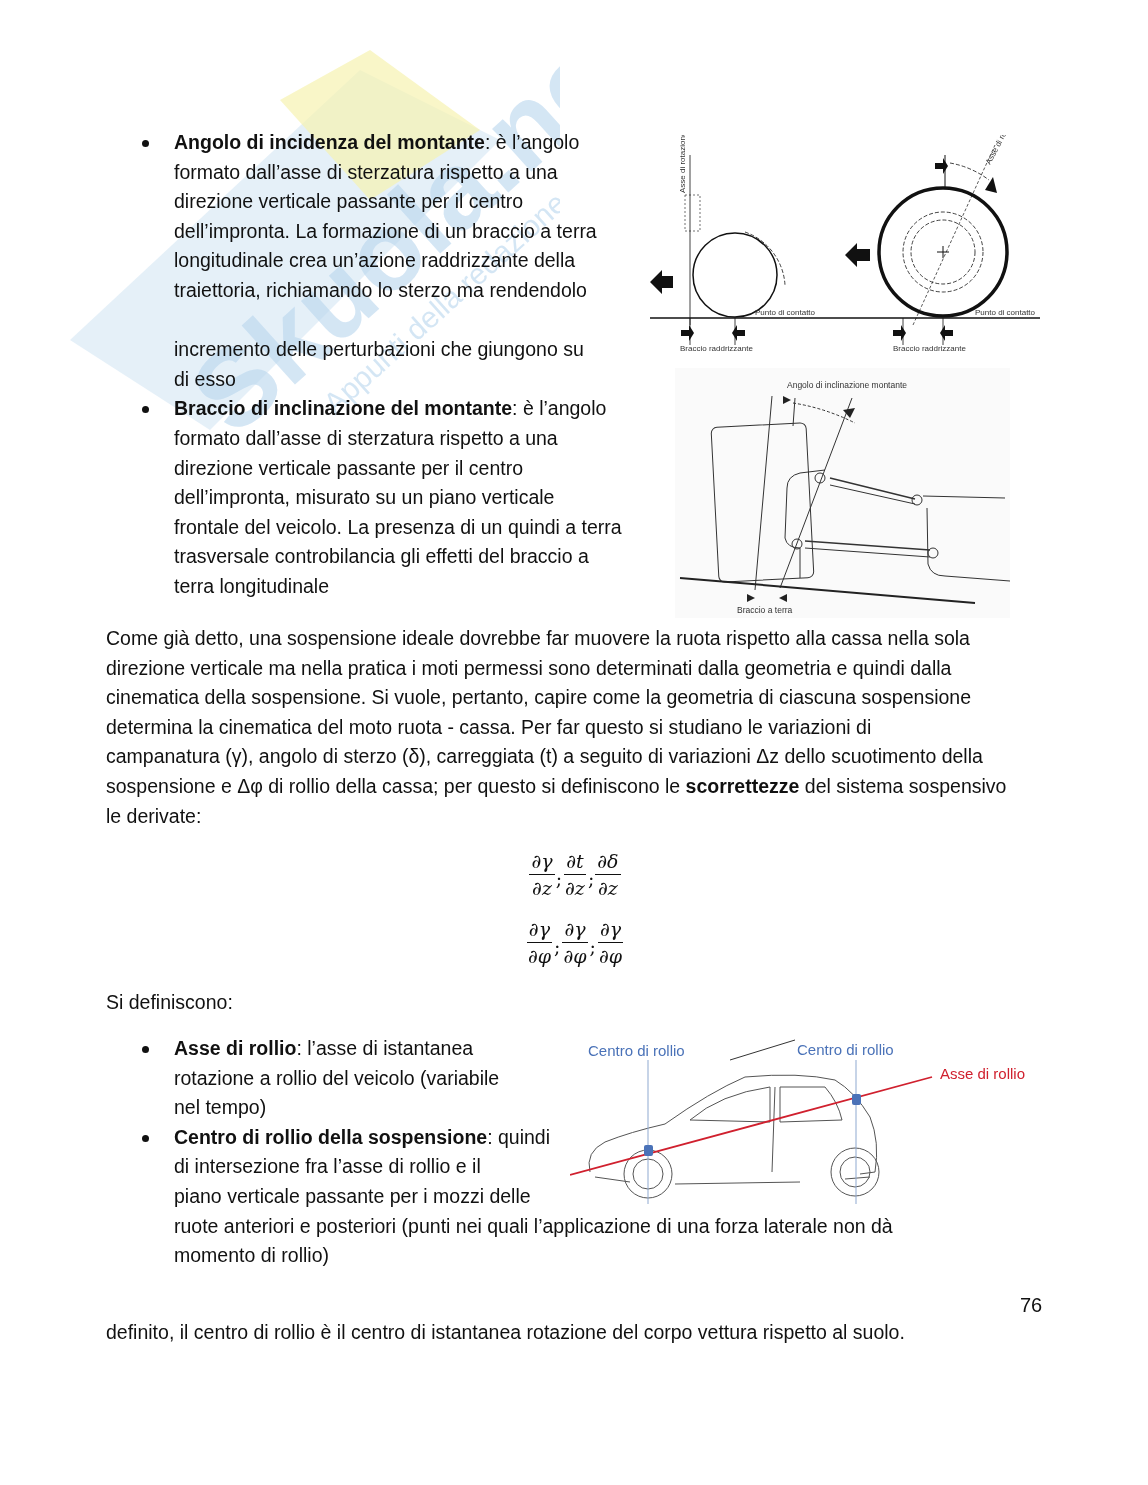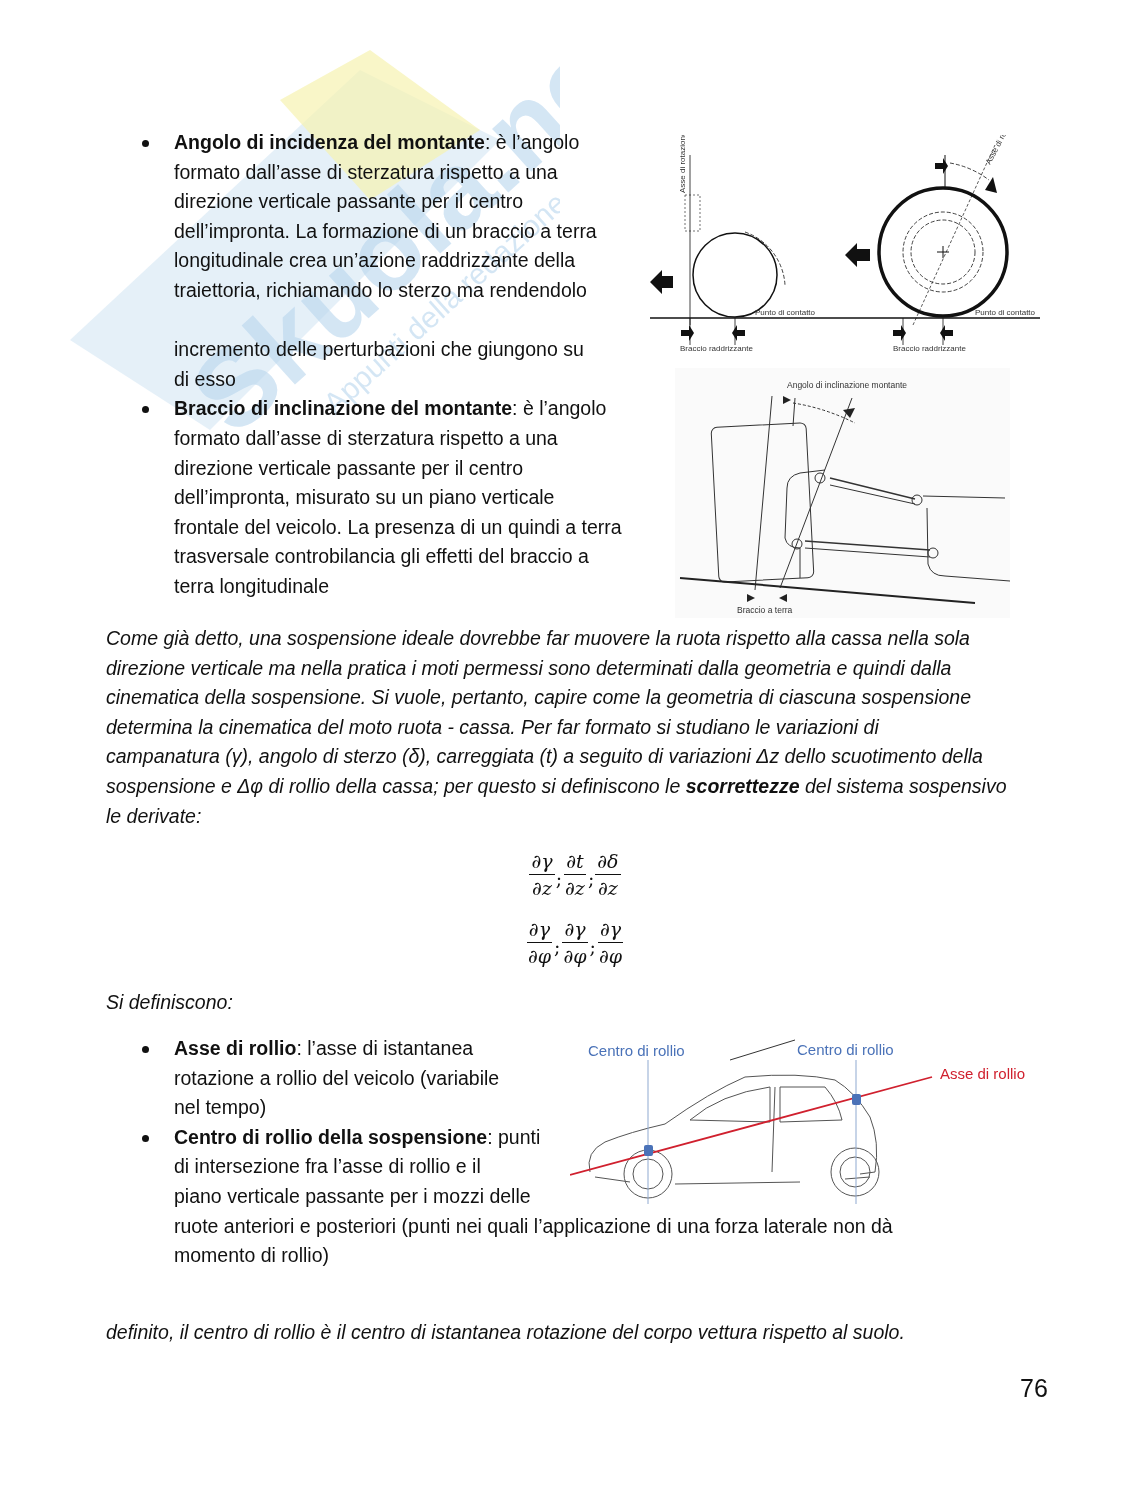--- a/index.html
+++ b/index.html
@@ -3,30 +3,30 @@
 <meta charset="utf-8">
 <style>
   html, body { margin: 0; padding: 0; background: #ffffff; }
   body { width: 1148px; height: 1485px; position: relative; overflow: hidden;
          font-family: "Liberation Sans", "DejaVu Sans", sans-serif; color: #111; }
   .watermark { position: absolute; left: 40px; top: 10px; width: 520px; height: 460px; pointer-events: none; }
   .text { font-size: 19.5px; line-height: 29.6px; }
   .bullet-list { position: absolute; left: 138px; margin: 0; padding: 0; list-style: none; }
   .bullet-list li { position: relative; padding-left: 36px; }
   .bullet-list li .dot { position: absolute; left: 4px; top: 12px; width: 7px; height: 7px; border-radius: 50%; background: #111; }
-  .para { position: absolute; left: 106px; width: 940px; margin: 0; font-style: italic; }
+  .para { position: absolute; left: 106px; width: 940px; margin: 0; }
   b { font-weight: bold; }
   .figure { position: absolute; }
   .formula { position: absolute; left: 500px; width: 150px; font-family: "DejaVu Serif", serif; font-style: italic; font-size: 19px; }
   .frac-row { display: flex; justify-content: center; align-items: center; height: 62px; }
   .frac { display: inline-flex; flex-direction: column; align-items: center; }
   .frac .num { border-bottom: 1.5px solid #111; padding: 0 2px 2px; line-height: 22px; }
   .frac .den { padding: 2px 2px 0; line-height: 22px; }
   .sep { font-style: normal; margin: 10px 1px 0; }
-  .page-number { position: absolute; left: 1020px; top: 1374px; font-size: 25px; }
+  .page-number { position: absolute; left: 1020px; top: 1294px; font-size: 20px; }
   .car-label { font-family: "Liberation Sans", sans-serif; font-size: 15px; }
 </style>
 </head>
 <body>
 
 <svg class="watermark" viewBox="0 0 520 460">
   <polygon points="30,330 320,60 460,130 170,420" fill="#cfe3f3" opacity="0.55"></polygon>
   <polygon points="240,90 330,40 440,120 330,190" fill="#f7f2b0" opacity="0.7"></polygon>
   <text x="80" y="350" transform="rotate(-42 240 240)" font-size="110" font-weight="bold" fill="#b9d6ee" opacity="0.6" font-family="Liberation Sans, sans-serif">Skuola.net</text>
   <text x="170" y="400" transform="rotate(-42 240 240)" font-size="30" fill="#b9d6ee" opacity="0.6" font-family="Liberation Sans, sans-serif">Appunti della redazione</text>
@@ -127,21 +127,21 @@
   <g font-size="8.5" fill="#333" font-family="Liberation Sans, sans-serif">
     <text x="112" y="20">Angolo di inclinazione montante</text>
     <text x="62" y="245">Braccio a terra</text>
   </g>
 </svg>
 
 <p class="para text" style="top:624px;">
   <span>Come già detto, una sospensione ideale dovrebbe far muovere la ruota rispetto alla cassa nella sola</span><br>
   <span>direzione verticale ma nella pratica i moti permessi sono determinati dalla geometria e quindi dalla</span><br>
   <span>cinematica della sospensione. Si vuole, pertanto, capire come la geometria di ciascuna sospensione</span><br>
-  <span>determina la cinematica del moto ruota - cassa. Per far formato si studiano le variazioni di</span><br>
+  <span>determina la cinematica del moto ruota - cassa. Per far questo si studiano le variazioni di</span><br>
   <span>campanatura (γ), angolo di sterzo (δ), carreggiata (t) a seguito di variazioni Δz dello scuotimento della</span><br>
   <span>sospensione e Δφ di rollio della cassa; per questo si definiscono le </span><b>scorrettezze</b><span> del sistema sospensivo</span><br>
   <span>le derivate:</span>
 </p>
 
 <div class="formula" style="top:843px;">
   <div class="frac-row">
     <span class="frac">
         <span class="num">∂γ</span>
         <span class="den">∂z</span>
@@ -179,21 +179,21 @@
 
 <ul class="bullet-list text" style="top:1034px; width:900px;">
   <li>
     <span class="dot"></span>
     <b>Asse di rollio</b><span>: l’asse di istantanea</span><br>
     <span>rotazione a rollio del veicolo (variabile</span><br>
     <span>nel tempo)</span>
   </li>
   <li>
     <span class="dot"></span>
-    <b>Centro di rollio della sospensione</b><span>: punti</span><br>
+    <b>Centro di rollio della sospensione</b><span>: quindi</span><br>
     <span>di intersezione fra l’asse di rollio e il</span><br>
     <span>piano verticale passante per i mozzi delle</span><br>
     <span>ruote anteriori e posteriori (punti nei quali l’applicazione di una forza laterale non dà</span><br>
     <span>momento di rollio)</span>
   </li>
 </ul>
 
 <svg class="figure" style="left:570px; top:1032px;" width="480" height="180" viewBox="0 0 480 180">
   <g stroke="#555" fill="none" stroke-width="1">
     <path d="M 20 140 Q 15 120 35 110 Q 60 100 95 92 Q 140 60 175 45 Q 230 40 265 48 Q 285 60 300 85 Q 310 110 305 140 L 290 142"></path>

